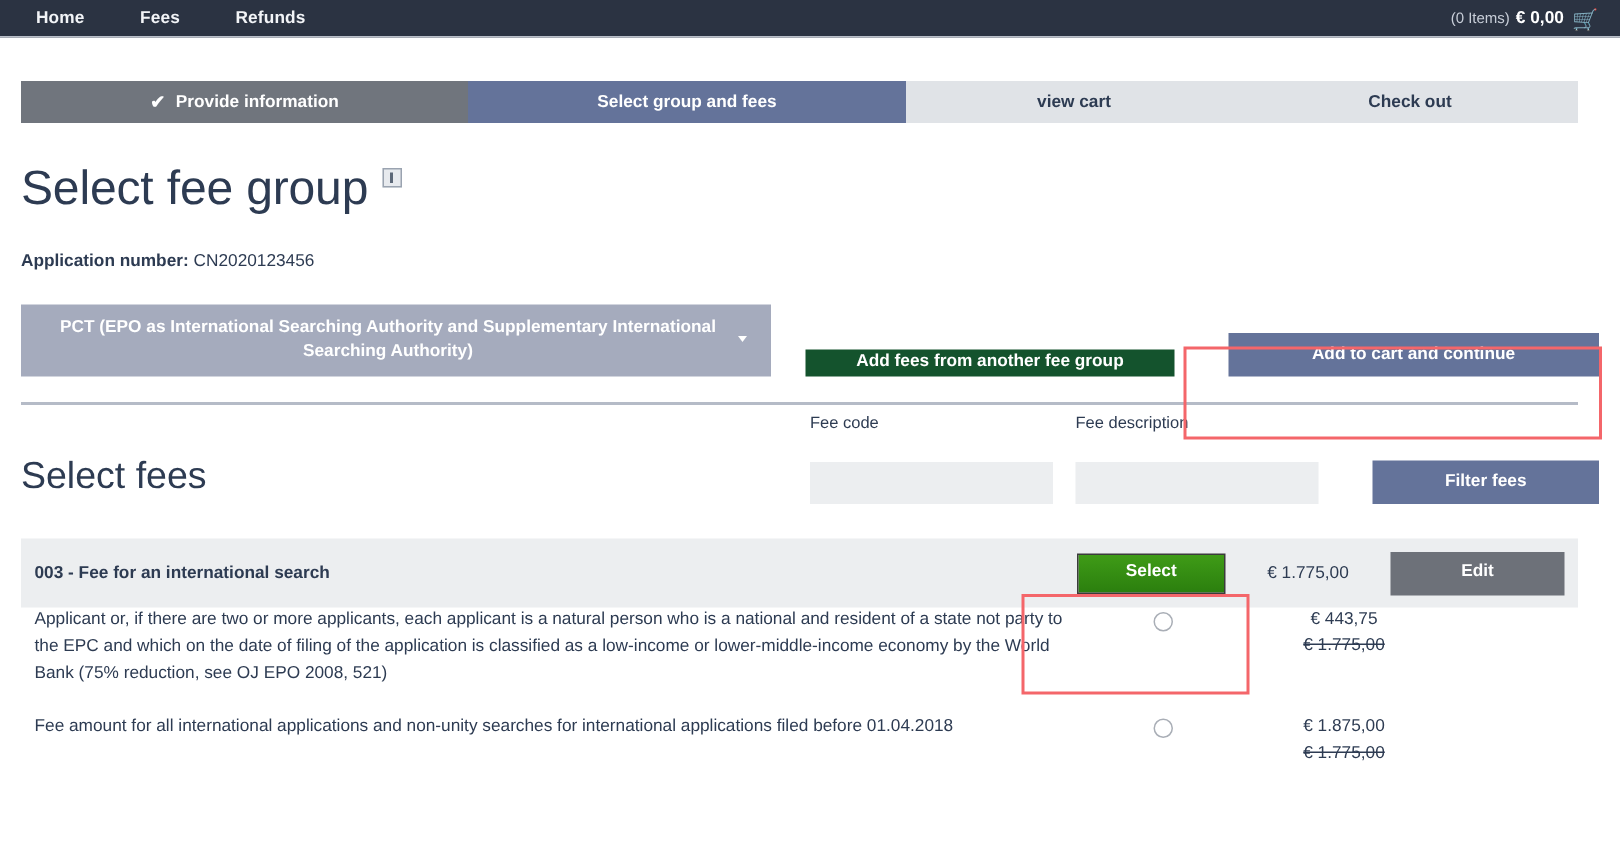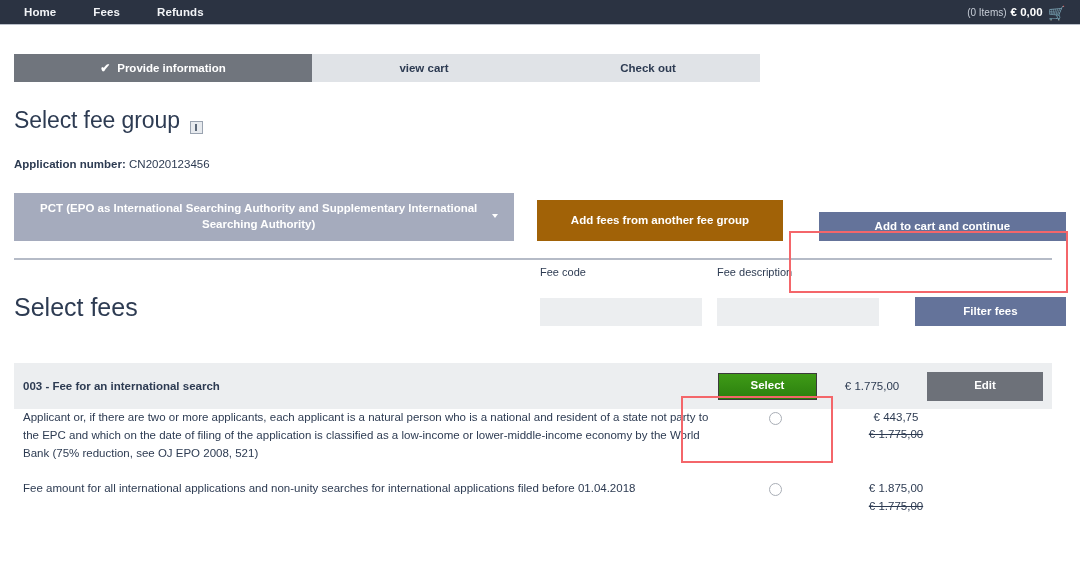--- a/index.html
+++ b/index.html
@@ -110,26 +110,26 @@
   }
   .step-check {
     margin-right: 7px;
     font-size: 12px;
     font-weight: bold;
   }
 
   
   .page-title {
     margin: 25px 0 0 0;
-    font-size: 23px;
+    font-size: 32px;
     font-weight: normal;
     color: #2d3b52;
     letter-spacing: -0.1px;
     display: flex;
-    align-items: flex-end;
+    align-items: flex-start;
   }
   .info-icon {
     display: inline-block;
     width: 11px;
     height: 11px;
     margin-left: 10px;
     margin-top: 5px;
     border: 1px solid #9aa3b0;
     background: #e7eaee;
     position: relative;
@@ -187,23 +187,23 @@
     display: inline-block;
     margin-left: 5px;
     border-left: 3.5px solid transparent;
     border-right: 3.5px solid transparent;
     border-top: 4px solid #ffffff;
     vertical-align: middle;
     position: relative;
     top: -1px;
   }
   .btn-add-another {
-    background: #a16207;
+    background: #14532d;
     width: 252px;
-    height: 41px;
+    height: 18px;
     margin-left: 23px;
   }
   .highlight-box {
     position: absolute;
     border: 2px solid #f4666a;
     box-sizing: border-box;
     pointer-events: none;
     z-index: 5;
   }
   #hl-addcart {
@@ -272,21 +272,21 @@
     padding: 0 6px;
   }
   .btn-filter {
     background: #64739a;
     width: 161px;
     height: 29px;
     margin-left: 21px;
   }
 
   
-  .fee-table { margin-top: 37px; width: 1038px; }
+  .fee-table { margin-top: 23px; width: 1038px; }
   .fee-row-main {
     background: #eceef0;
     height: 46px;
     display: flex;
     align-items: center;
     padding: 0 0 0 9px;
     box-sizing: border-box;
   }
   .fee-row-title {
     font-size: 11.5px;
@@ -369,20 +369,23 @@
     <span class="cart-icon">🛒</span>
   </div>
 </div>
 
 <div class="page">
 
   <div class="steps">
     <div class="step done">
       <span class="step-check">✔</span>
       <span>Provide information</span>
+    </div>
+    <div class="step active">
+      <span>Select group and fees</span>
     </div>
     <div class="step todo">
       <span>view cart</span>
     </div>
     <div class="step todo">
       <span>Check out</span>
     </div>
   </div>
 
   <h1 class="page-title">

